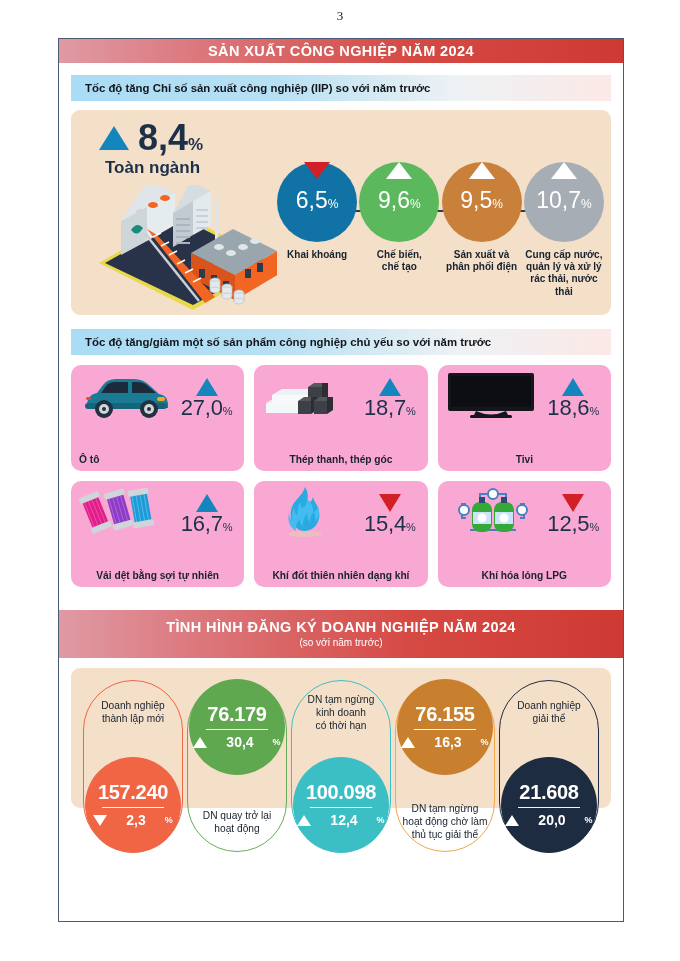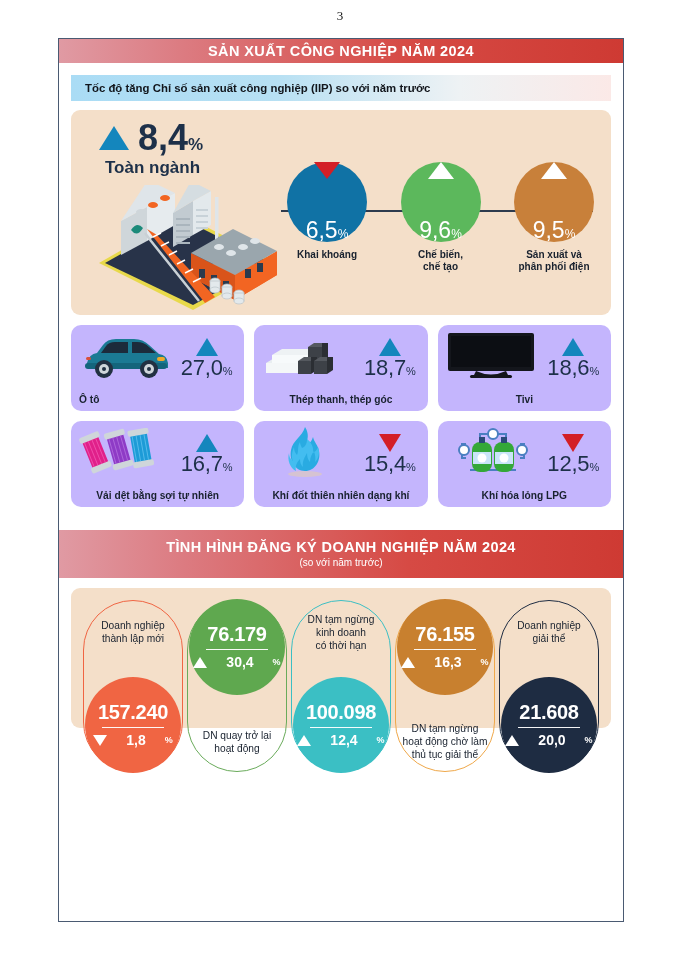--- a/index.html
+++ b/index.html
@@ -80,32 +80,32 @@
   .connector {
     position: absolute; left: 210px; top: 100px; right: 18px;
     height: 1.6px; background: #2d3b4e;
   }
   
   .circles { position: absolute; left: 205px; top: 52px; right: 6px; display: flex; justify-content: space-between; }
   .circ-item { width: 102px; text-align: center; position: relative; }
   .circ {
     width: 80px; height: 80px; border-radius: 50%;
     margin: 0 auto; display: flex; flex-direction: column;
-    align-items: center; justify-content: space-between; gap: 10px;
+    align-items: center; justify-content: flex-start; gap: 10px;
     position: relative; z-index: 2;
   }
   .circ-val { color: #fff; font-size: 23px; font-weight: normal; line-height: 1; }
   .circ-val .pc { font-size: 12px; }
   .circ-label { margin-top: 7px; font-size: 10px; font-weight: bold; color: #18212e; line-height: 1.22; }
 
   
   .cards { margin: 10px 12px 0 12px; display: flex; gap: 10px; }
   .card {
-    background: #c4b5fd; border-radius: 10px; flex: 1;
-    height: 86px; position: relative; padding: 6px 8px 4px 8px;
+    background: #f9a8d4; border-radius: 10px; flex: 1;
+    height: 106px; position: relative; padding: 6px 8px 4px 8px;
   }
   .card-top { display: flex; align-items: center; height: 54px; }
   .card-icon { flex: 0 0 auto; }
   .card-fig { margin-left: auto; text-align: center; padding-right: 4px; }
   .card-fig .tri-up.sm, .card-fig .tri-dn.sm { margin: 0 auto 1px auto; }
   .card-val { font-size: 22px; font-weight: normal; color: #1d3049; line-height: 1; letter-spacing: -0.2px;}
   .card-val .pc { font-size: 11px; }
   .card-label {
     position: absolute; bottom: 6px; left: 0; width: 100%;
     text-align: center; font-size: 10.2px; font-weight: bold; color: #18212e;
@@ -264,24 +264,36 @@
 
       <div class="circ-item">
         <div class="circ" style="background:#c8803a">
           <div class="tri-w-up"></div>
           <div class="circ-val"><span>9,5</span><span class="pc">%</span></div>
         </div>
         <div class="circ-label" style="white-space:pre-line">Sản xuất và
 phân phối điện</div>
       </div>
 
-
-    </div>
-  </div>
-
+      <div class="circ-item">
+        <div class="circ" style="background:#a7adb4">
+          <div class="tri-w-up"></div>
+          <div class="circ-val"><span>10,7</span><span class="pc">%</span></div>
+        </div>
+        <div class="circ-label" style="white-space:pre-line">Cung cấp nước,
+quản lý và xử lý
+rác thải, nước thải</div>
+      </div>
+
+    </div>
+  </div>
+
+  <div class="subhead" style="margin-top:14px">
+    <span>Tốc độ tăng/giảm một số sản phẩm công nghiệp chủ yếu so với năm trước</span>
+  </div>
 
   <div class="cards">
 
     <div class="card">
       <div class="card-top">
         <div class="card-icon">
           <svg width="92" height="46" viewBox="0 0 92 46">
             <path d="M8 30 q2 -9 10 -10 l6 -8 q4 -6 13 -6 h18 q9 0 15 6 l10 9 q8 1 9 9 l0 5 h-81z" fill="#1b7a94"></path>
             <path d="M22 20 l5 -7 q3 -4 9 -4 h13 v11z" fill="#1c2b3b"></path>
             <path d="M53 9 h5 q7 0 12 5 l7 6 h-24z" fill="#1c2b3b"></path>
@@ -461,21 +473,21 @@
     <div class="pills">
 
       <div class="pill ball-bottom" style="border-color:#f06543">
         <div class="cap" style="white-space:pre-line">Doanh nghiệp
 thành lập mới</div>
         <div class="ball" style="background:#f06543">
           <div class="ball-num">157.240</div>
           <div class="ball-rule"></div>
           <div class="ball-delta">
             <div class="tri-sm-dn"></div>
-            <span>1,8</span>
+            <span>2,3</span>
               <span class="pc">%</span>
           </div>
         </div>
       </div>
 
       <div class="pill ball-top" style="border-color:#6aab5b">
         <div class="ball" style="background:#5fa84f">
           <div class="ball-num">76.179</div>
           <div class="ball-rule"></div>
           <div class="ball-delta">

